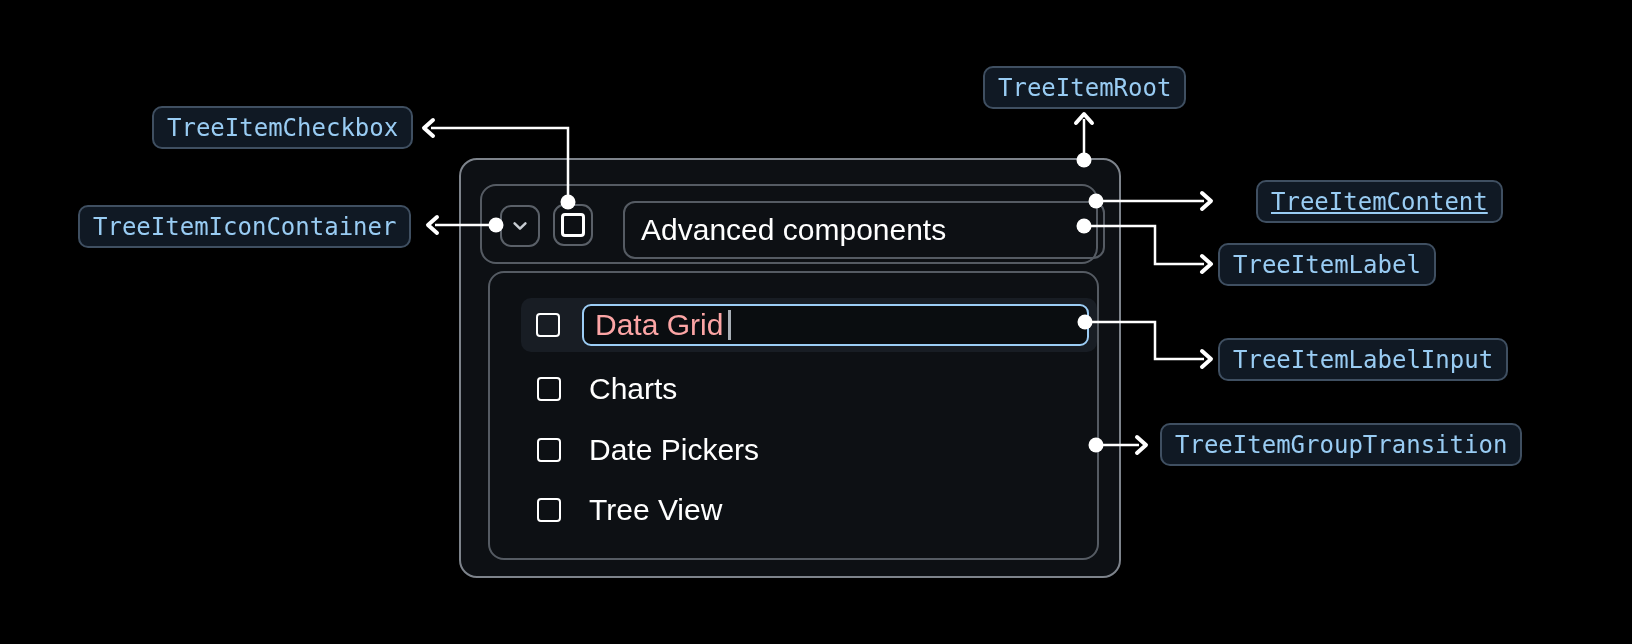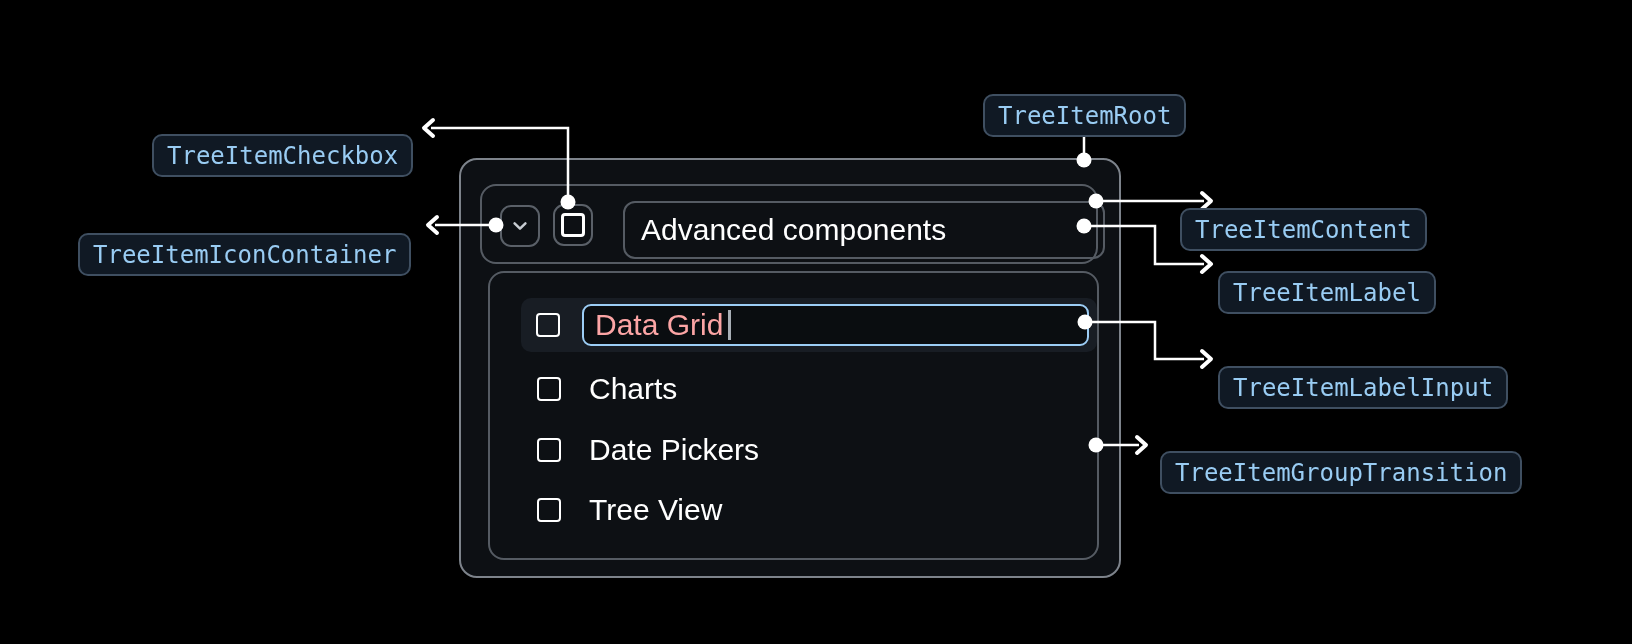--- a/index.html
+++ b/index.html
@@ -20,21 +20,20 @@
     display: flex;
     align-items: center;
     padding: 12px 13px;
     background: #101924;
     border: 2px solid #3F4F61;
     border-radius: 10px;
     color: #99CCF3;
     font-family: "DejaVu Sans Mono", monospace;
     font-size: 24px;
     white-space: nowrap;
-    margin-top: 28px;
   }
 
   
   .root-card {
     position: absolute;
     left: 459px; top: 158px;
     width: 662px; height: 420px;
     background: #0D1014;
     border: 2px solid #7D838B;
     border-radius: 18px;
@@ -225,21 +224,21 @@
       </g>
     </g>
   </svg>
 
   <div class="pill" style="left:983px; top:66px;">TreeItemRoot</div>
 
   <div class="pill" style="left:78px; top:205px;">TreeItemIconContainer</div>
 
   <div class="pill" style="left:152px; top:106px;">TreeItemCheckbox</div>
 
-  <div class="pill" style="left:1180px; top:180px;">TreeItemContent</div>
+  <div class="pill" style="left:1256px; top:180px;text-decoration:underline;">TreeItemContent</div>
 
   <div class="pill" style="left:1218px; top:243px;">TreeItemLabel</div>
 
   <div class="pill" style="left:1218px; top:338px;">TreeItemLabelInput</div>
 
   <div class="pill" style="left:1160px; top:423px;">TreeItemGroupTransition</div>
 
 </div>
 
 </body></html>

